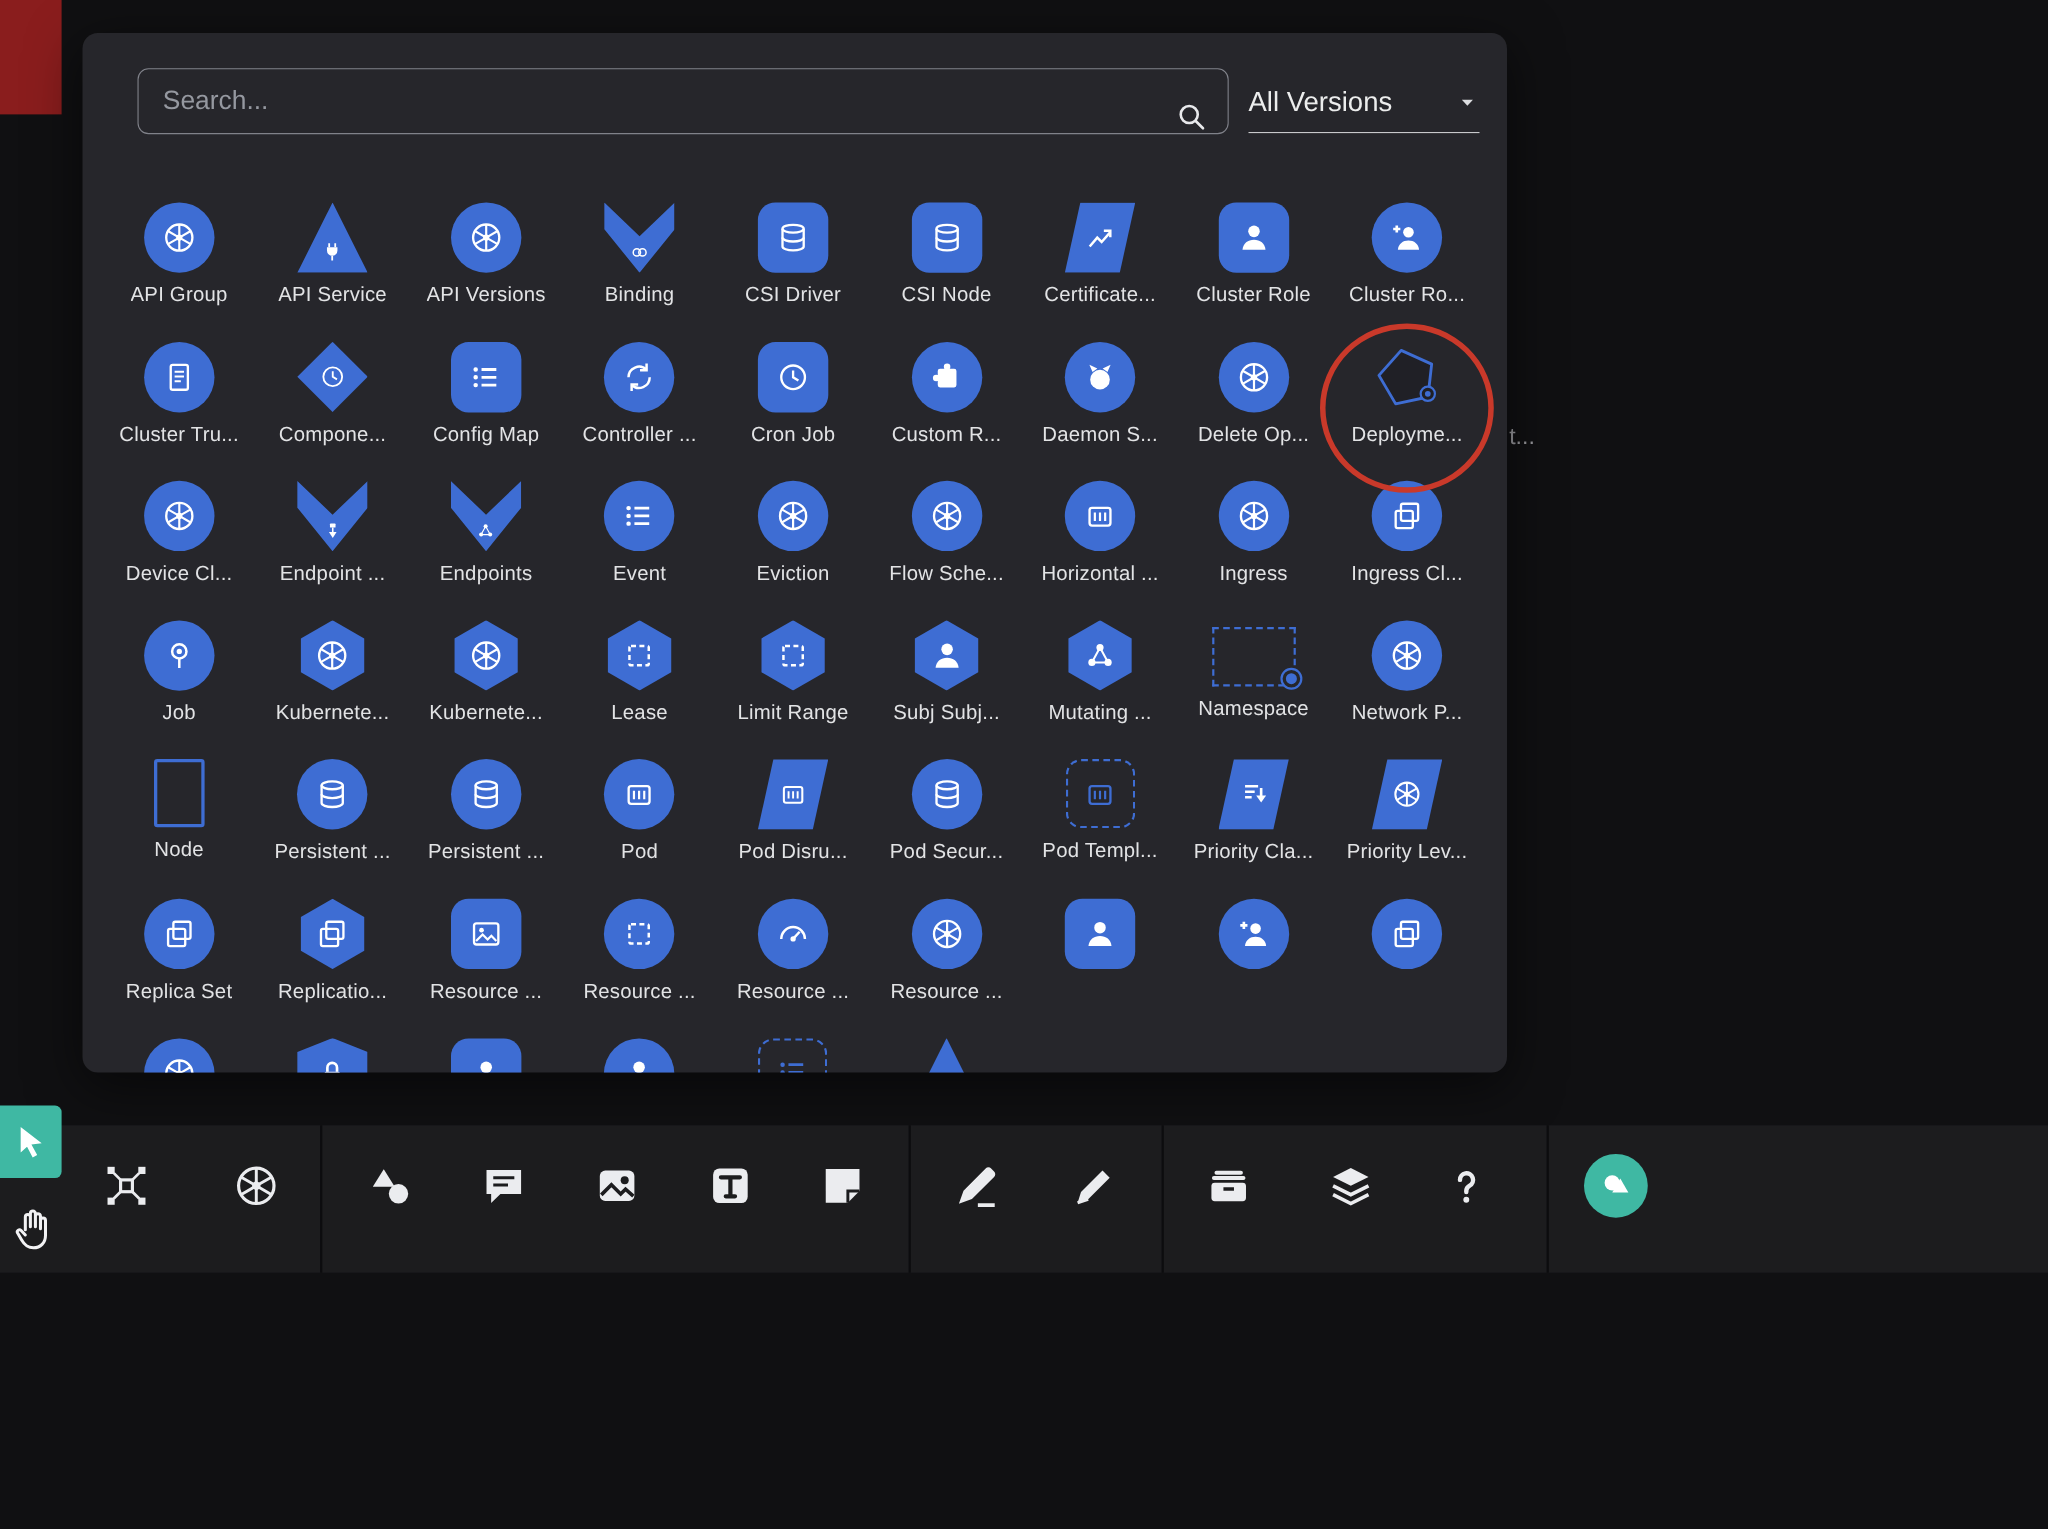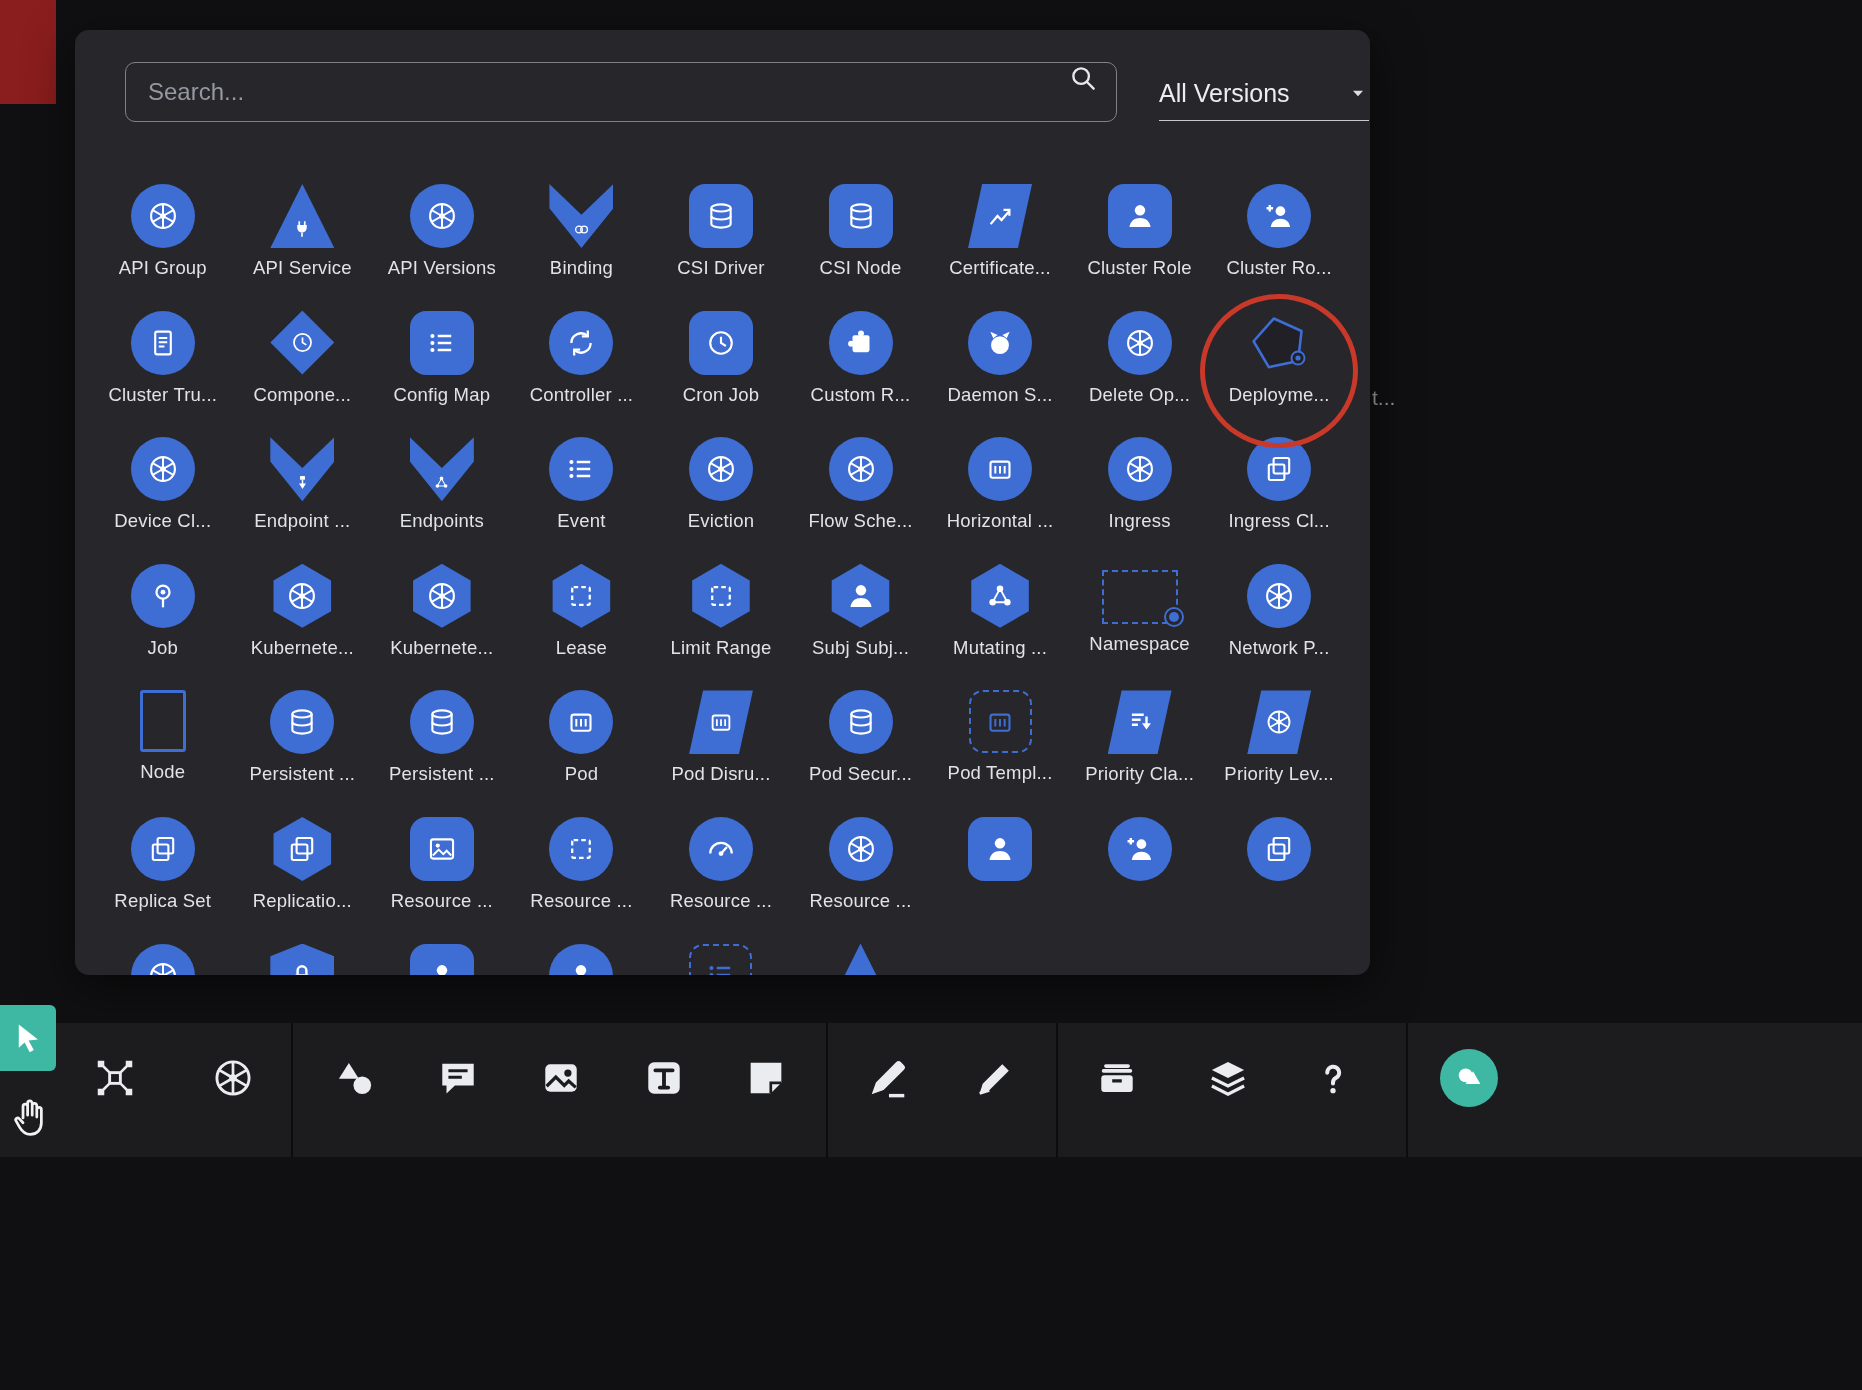--- a/index.html
+++ b/index.html
@@ -13,34 +13,34 @@
   .corner-red{position:absolute;left:0;top:0;width:56px;height:104px;background:var(--corner-red,#8a1d1d);}
   .partial-text{position:absolute;left:1372px;top:386px;font-size:21px;color:#98989c;}
   
   .dialog{
     position:absolute;left:75px;top:30px;width:1295px;height:945px;
     background:var(--dialog-bg,#26262b);border-radius:14px;overflow:hidden;
     box-shadow:0 12px 48px rgba(0,0,0,.55);
   }
   .search-box{
     position:absolute;left:50px;top:32px;width:990px;height:58px;
-    border:1.5px solid #80828a;border-radius:10px;display:flex;align-items:flex-start;gap:10px;
+    border:1.5px solid #80828a;border-radius:10px;display:flex;align-items:flex-end;gap:10px;
   }
   .search-input{
     flex:1;height:100%;background:transparent;border:none;outline:none;
     padding:0 22px;font-size:24px;color:#e4e5e8;font-family:inherit;
   }
   .search-input::placeholder{color:#9598a0;}
   .search-icon{display:flex;margin-right:18px;color:#e8e9ec;cursor:pointer;}
   .search-icon .g{width:30px;height:30px;}
   .version-select{
     position:absolute;left:1060px;top:36px;width:210px;height:54px;
     display:flex;align-items:center;justify-content:space-between;
     border-bottom:1.5px solid #c8c9cc;cursor:pointer;
-    color:#eceded;font-size:25px;margin-left:24px;
+    color:#eceded;font-size:25px;
   }
   .caret{display:flex;color:#dcdde0;}
   .caret .g{width:22px;height:22px;}
   
   .grid{
     position:absolute;left:18px;top:152px;
     display:grid;grid-template-columns:repeat(9,139.55px);grid-auto-rows:126.6px;
   }
   .cell{display:flex;flex-direction:column;align-items:center;position:relative;cursor:pointer;}
   .icon{

